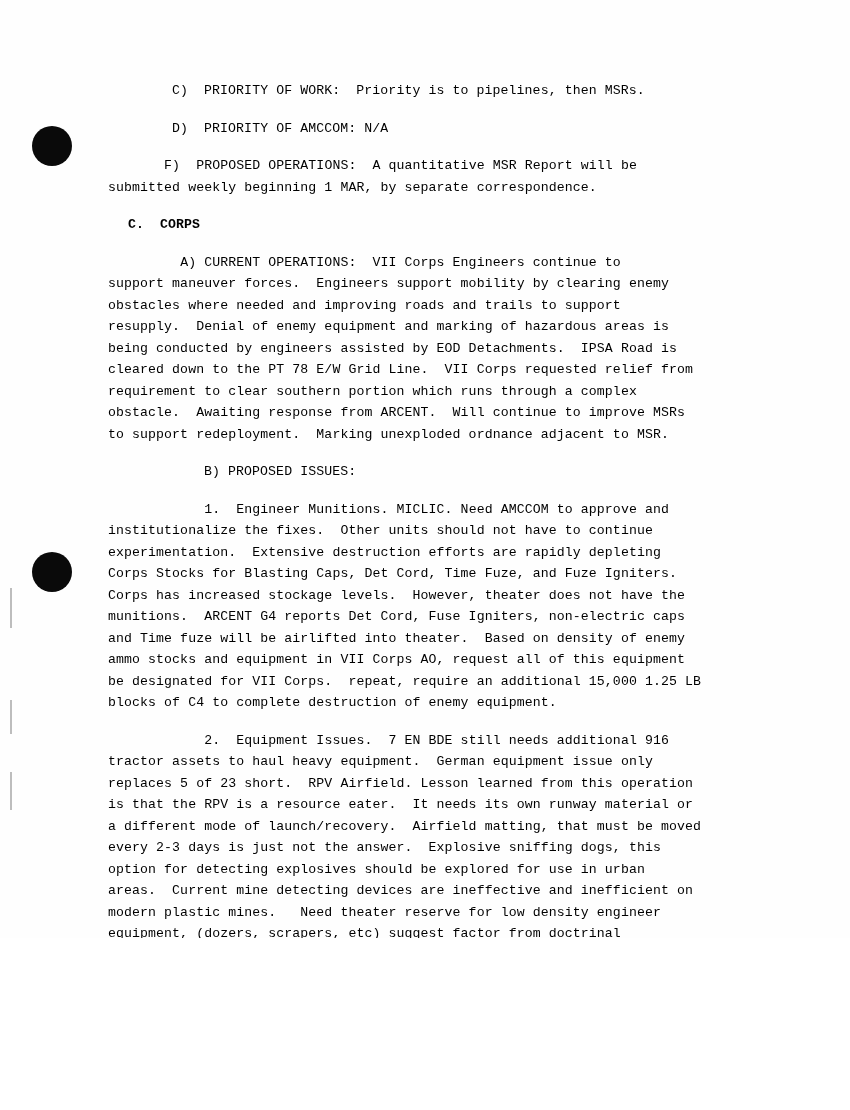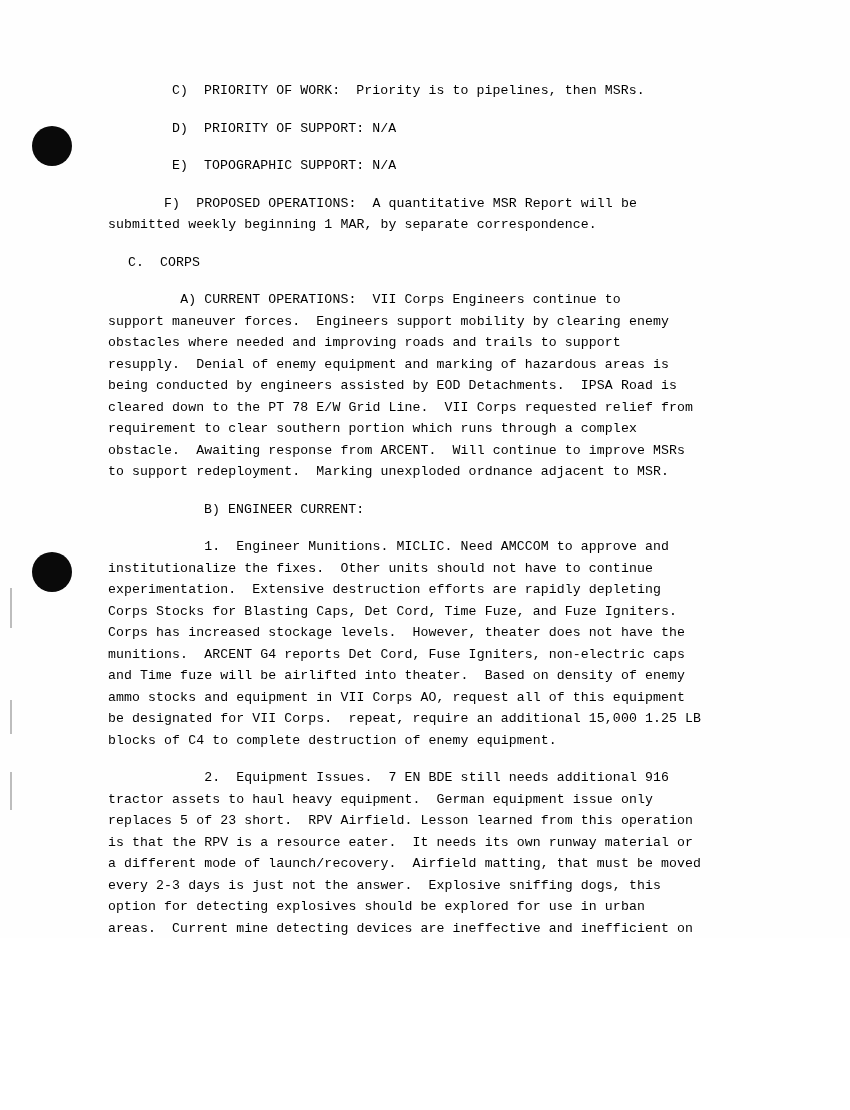--- a/index.html
+++ b/index.html
@@ -47,21 +47,21 @@
     font-size: 13.2px;
     line-height: 21.5px;
     letter-spacing: 0.1px;
   }
 
   p {
     margin: 0 0 16px 0;
     white-space: pre-wrap;
   }
   .ind-letter { margin-left: 64px; }
-  .ind-c { margin-left: 20px; }
+  .ind-c { margin-left: 20px; font-weight: bold; }
   .ind-num { margin-left: 64px; }
   .ind-sub { margin-left: 96px; }
 
   .footer {
     position: absolute;
     left: 0;
     top: 1018px;
     width: 850px;
     text-align: center;
     font-family: "Liberation Mono", "DejaVu Sans Mono", monospace;
@@ -76,35 +76,34 @@
   <div class="hole hole-1"></div>
   <div class="hole hole-2"></div>
   <div class="hole hole-3"></div>
 
   <div class="bindmark bm-1"></div>
   <div class="bindmark bm-2"></div>
   <div class="bindmark bm-3"></div>
 
   <div class="content">
     <p class="ind-letter">C)  PRIORITY OF WORK:  Priority is to pipelines, then MSRs.</p>
-    <p class="ind-letter">D)  PRIORITY OF SUPPORT: N/A</p>
-    <p class="ind-letter">E)  TOPOGRAPHIC SUPPORT: N/A</p>
+    <p class="ind-letter">D)  PRIORITY OF AMCCOM: N/A</p>
     <p>       F)  PROPOSED OPERATIONS:  A quantitative MSR Report will be
 submitted weekly beginning 1 MAR, by separate correspondence.</p>
     <p class="ind-c">C.  CORPS</p>
     <p>         A) CURRENT OPERATIONS:  VII Corps Engineers continue to
 support maneuver forces.  Engineers support mobility by clearing enemy
 obstacles where needed and improving roads and trails to support
 resupply.  Denial of enemy equipment and marking of hazardous areas is
 being conducted by engineers assisted by EOD Detachments.  IPSA Road is
 cleared down to the PT 78 E/W Grid Line.  VII Corps requested relief from
 requirement to clear southern portion which runs through a complex
 obstacle.  Awaiting response from ARCENT.  Will continue to improve MSRs
 to support redeployment.  Marking unexploded ordnance adjacent to MSR.</p>
-    <p class="ind-sub">B) ENGINEER CURRENT:</p>
+    <p class="ind-sub">B) PROPOSED ISSUES:</p>
     <p>            1.  Engineer Munitions. MICLIC. Need AMCCOM to approve and
 institutionalize the fixes.  Other units should not have to continue
 experimentation.  Extensive destruction efforts are rapidly depleting
 Corps Stocks for Blasting Caps, Det Cord, Time Fuze, and Fuze Igniters.
 Corps has increased stockage levels.  However, theater does not have the
 munitions.  ARCENT G4 reports Det Cord, Fuse Igniters, non-electric caps
 and Time fuze will be airlifted into theater.  Based on density of enemy
 ammo stocks and equipment in VII Corps AO, request all of this equipment
 be designated for VII Corps.  repeat, require an additional 15,000 1.25 LB
 blocks of C4 to complete destruction of enemy equipment.</p>

